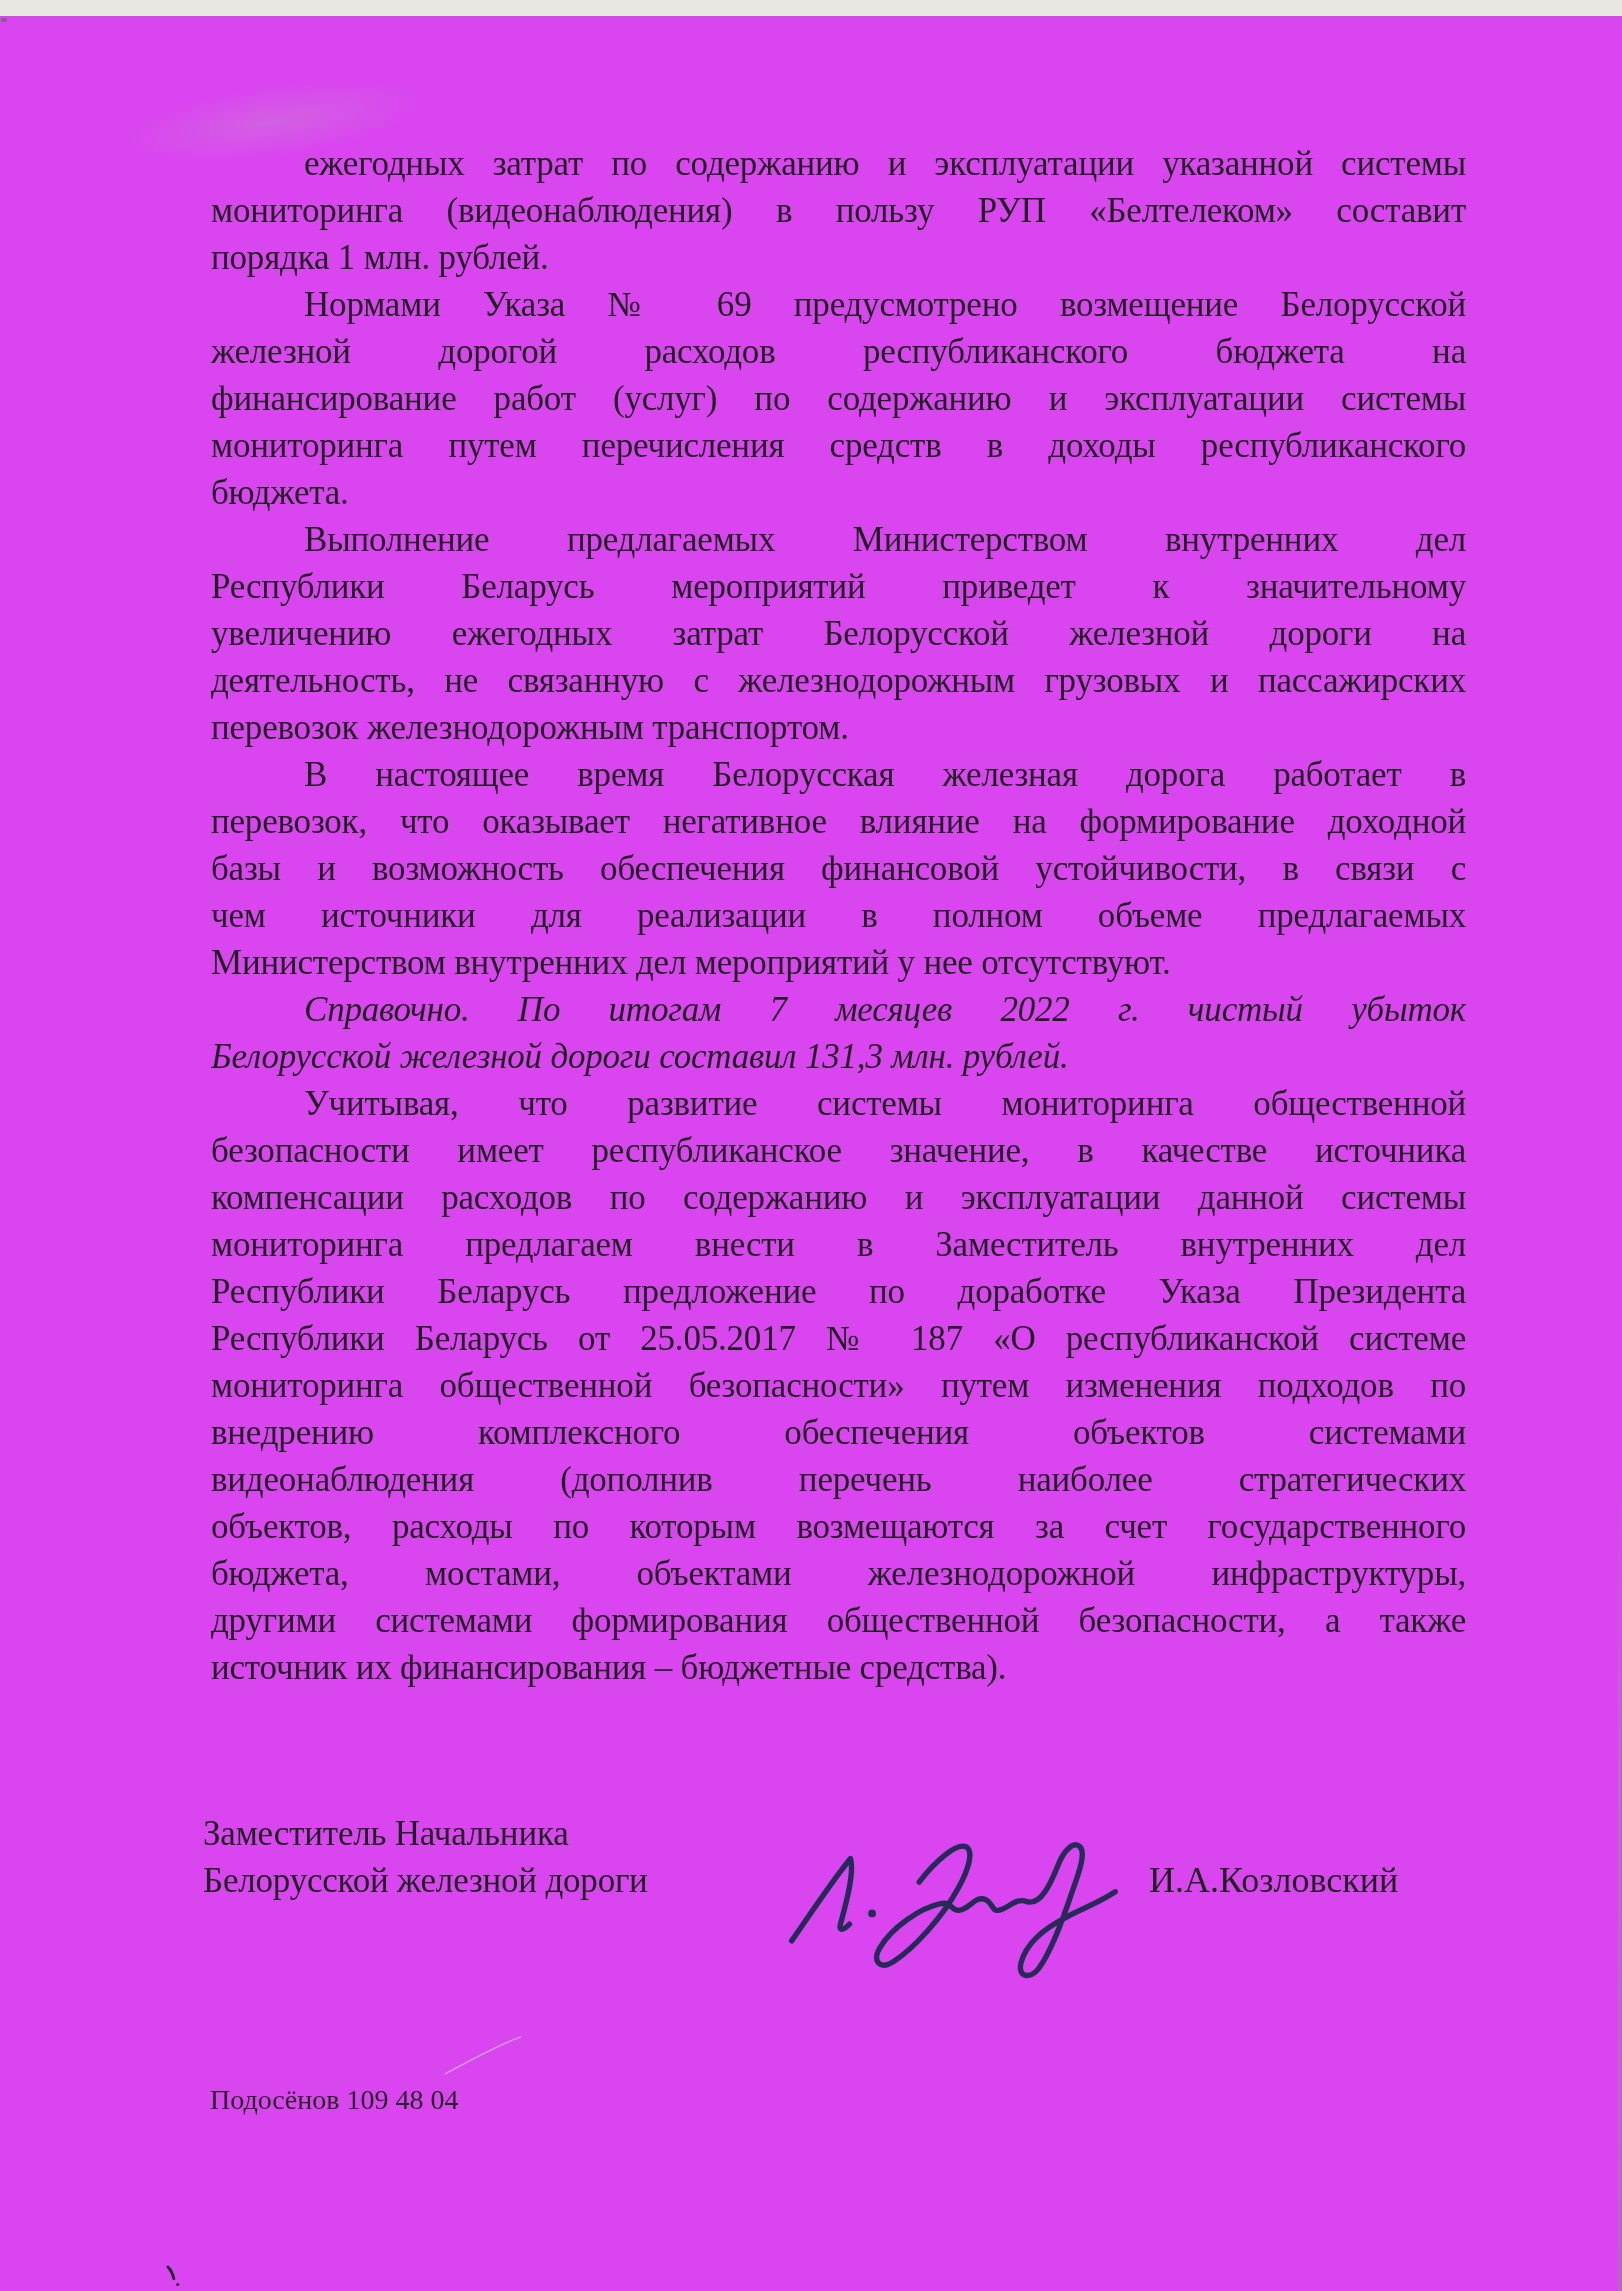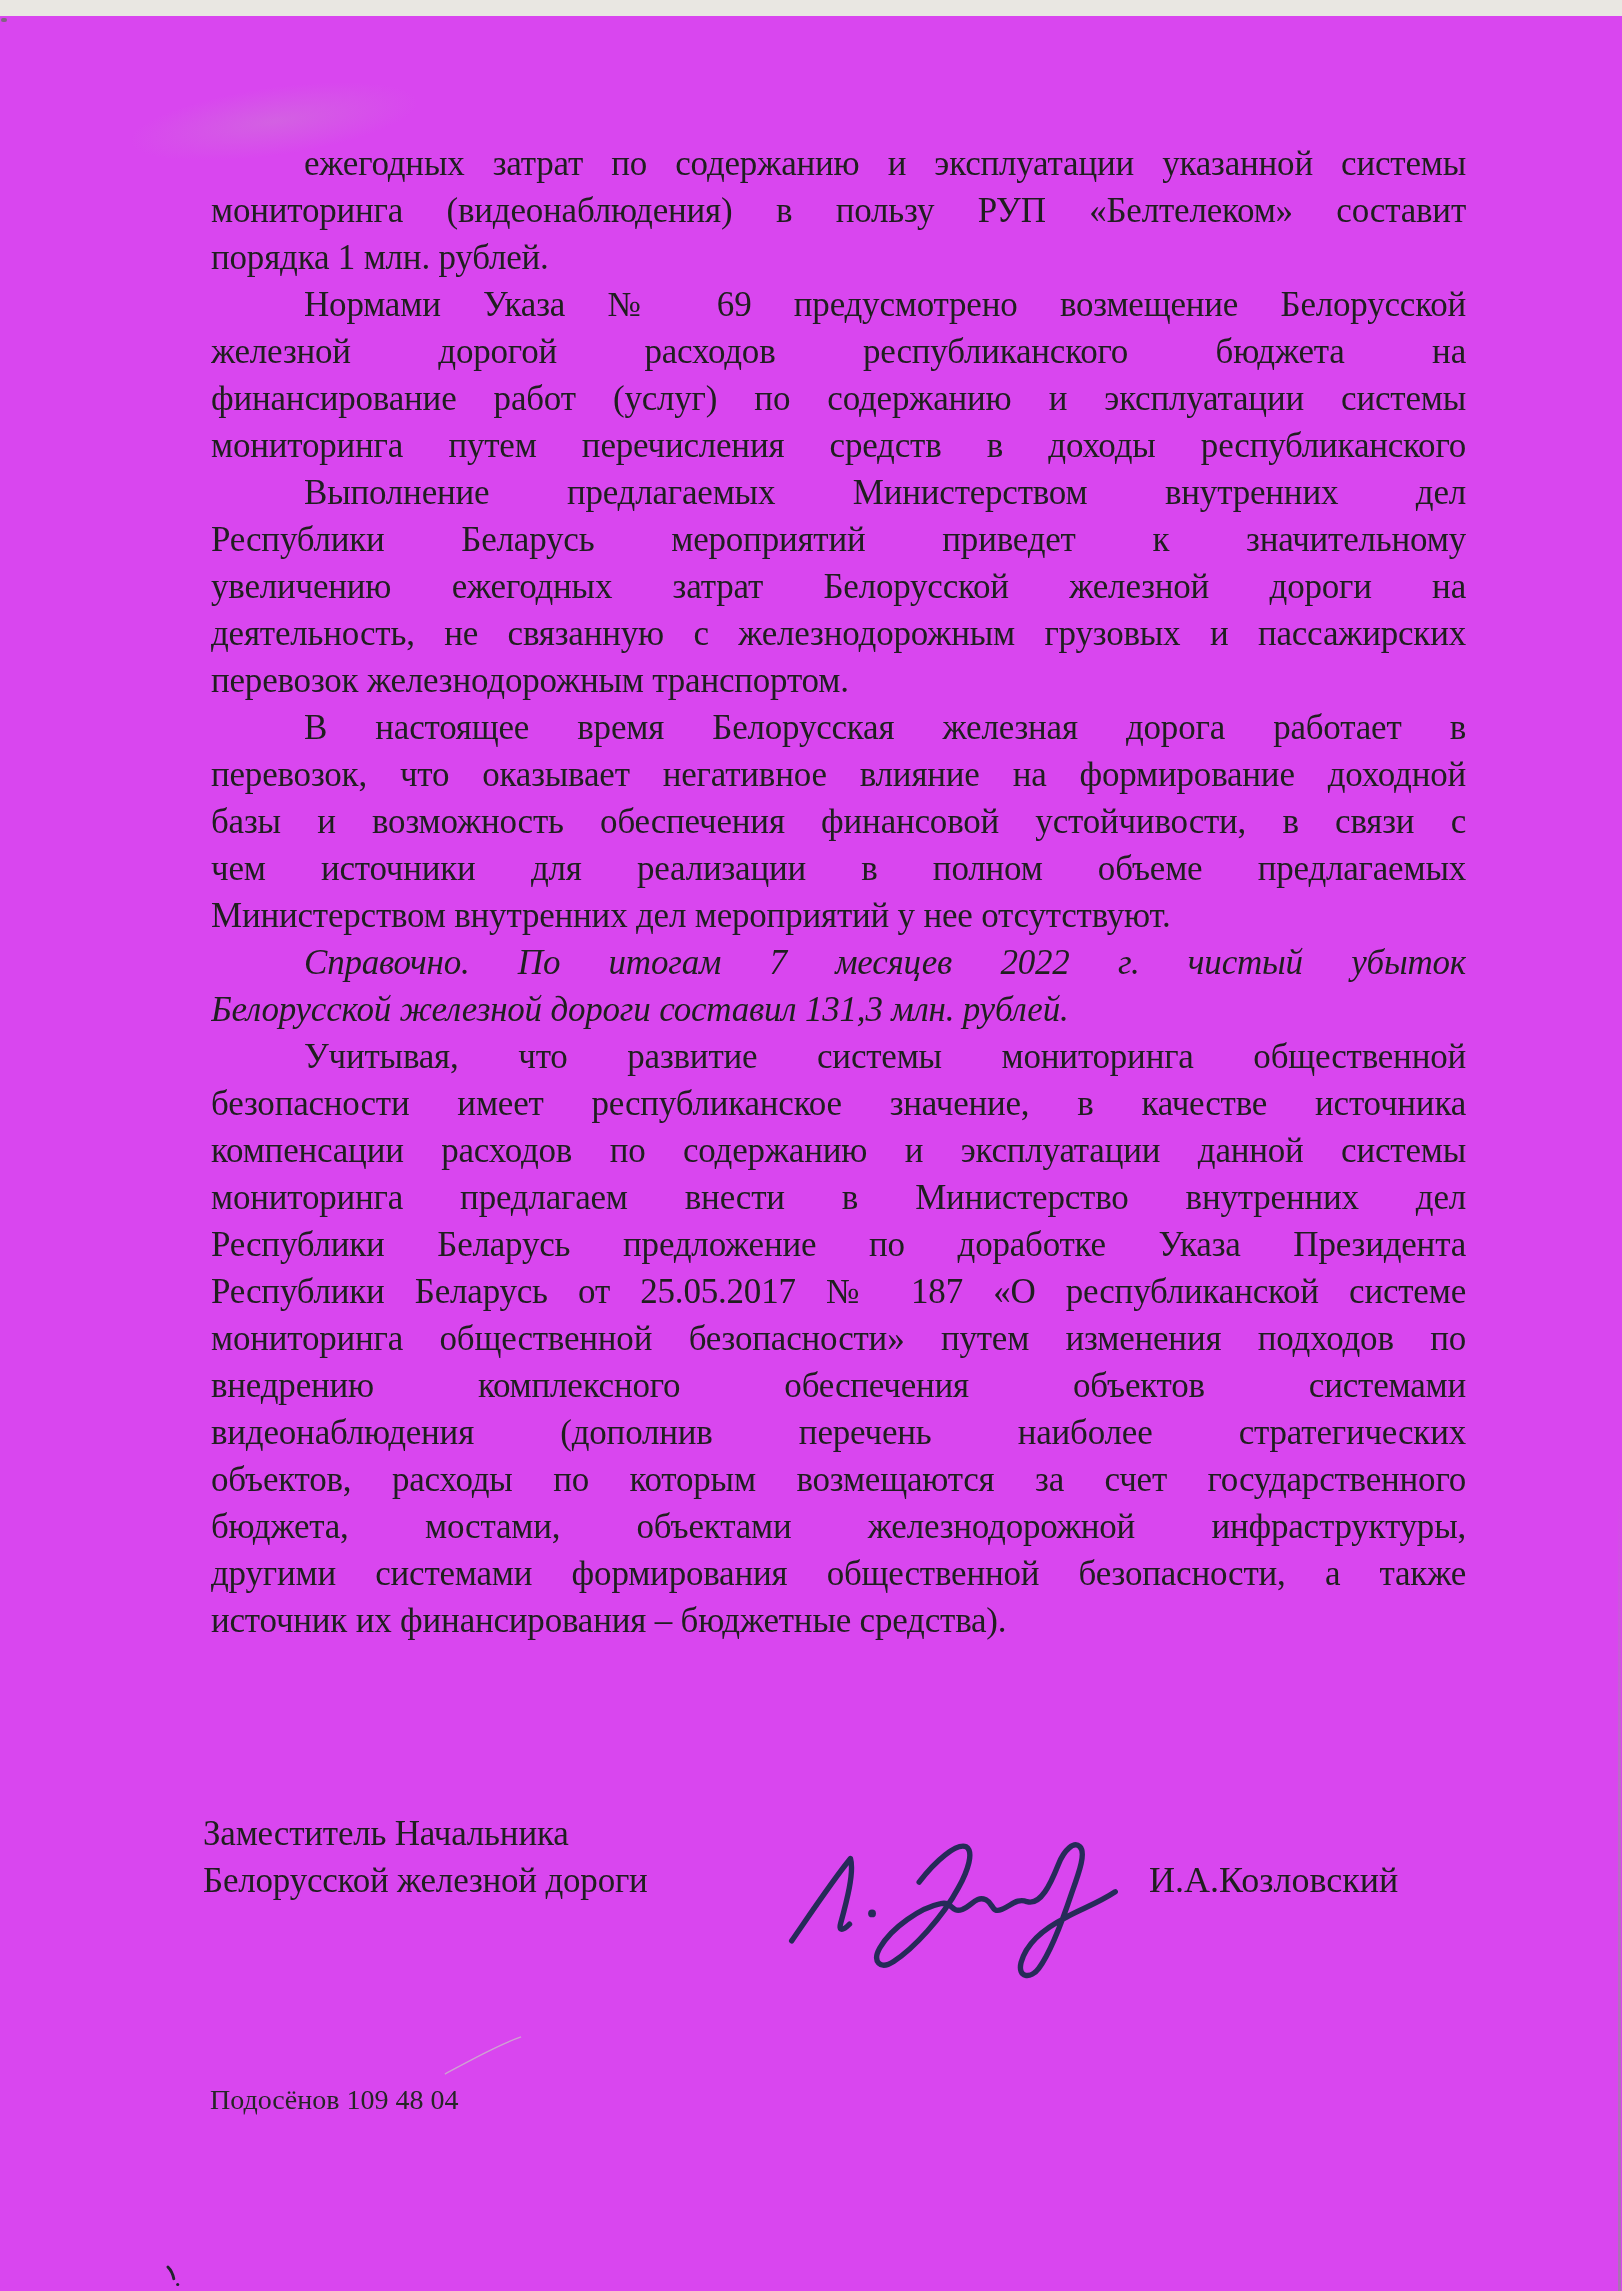--- a/index.html
+++ b/index.html
@@ -102,20 +102,21 @@
       <div>
         <div class="line par-first">ежегодных затрат по содержанию и эксплуатации указанной системы</div>
         <div class="line">мониторинга (видеонаблюдения) в пользу РУП «Белтелеком» составит</div>
         <div class="line par-last">порядка 1 млн. рублей.</div>
       </div>
       <div>
         <div class="line par-first">Нормами Указа № 69 предусмотрено возмещение Белорусской</div>
         <div class="line">железной дорогой расходов республиканского бюджета на</div>
         <div class="line">финансирование работ (услуг) по содержанию и эксплуатации системы</div>
         <div class="line">мониторинга путем перечисления средств в доходы республиканского</div>
+        <div class="line par-last">бюджета.</div>
       </div>
       <div>
         <div class="line par-first">Выполнение предлагаемых Министерством внутренних дел</div>
         <div class="line">Республики Беларусь мероприятий приведет к значительному</div>
         <div class="line">увеличению ежегодных затрат Белорусской железной дороги на</div>
         <div class="line">деятельность, не связанную с железнодорожным грузовых и пассажирских</div>
         <div class="line par-last">перевозок железнодорожным транспортом.</div>
       </div>
       <div>
         <div class="line par-first">В настоящее время Белорусская железная дорога работает в</div>
@@ -125,21 +126,21 @@
         <div class="line par-last">Министерством внутренних дел мероприятий у нее отсутствуют.</div>
       </div>
       <div class="par-italic">
         <div class="line par-first">Справочно. По итогам 7 месяцев 2022 г. чистый убыток</div>
         <div class="line par-last">Белорусской железной дороги составил 131,3 млн. рублей.</div>
       </div>
       <div>
         <div class="line par-first">Учитывая, что развитие системы мониторинга общественной</div>
         <div class="line">безопасности имеет республиканское значение, в качестве источника</div>
         <div class="line">компенсации расходов по содержанию и эксплуатации данной системы</div>
-        <div class="line">мониторинга предлагаем внести в Министерство внутренних дел</div>
+        <div class="line">мониторинга предлагаем внести в Заместитель внутренних дел</div>
         <div class="line">Республики Беларусь предложение по доработке Указа Президента</div>
         <div class="line">Республики Беларусь от 25.05.2017 № 187 «О республиканской системе</div>
         <div class="line">мониторинга общественной безопасности» путем изменения подходов по</div>
         <div class="line">внедрению комплексного обеспечения объектов системами</div>
         <div class="line">видеонаблюдения (дополнив перечень наиболее стратегических</div>
         <div class="line">объектов, расходы по которым возмещаются за счет государственного</div>
         <div class="line">бюджета, мостами, объектами железнодорожной инфраструктуры,</div>
         <div class="line">другими системами формирования общественной безопасности, а также</div>
         <div class="line par-last">источник их финансирования – бюджетные средства).</div>
       </div>

